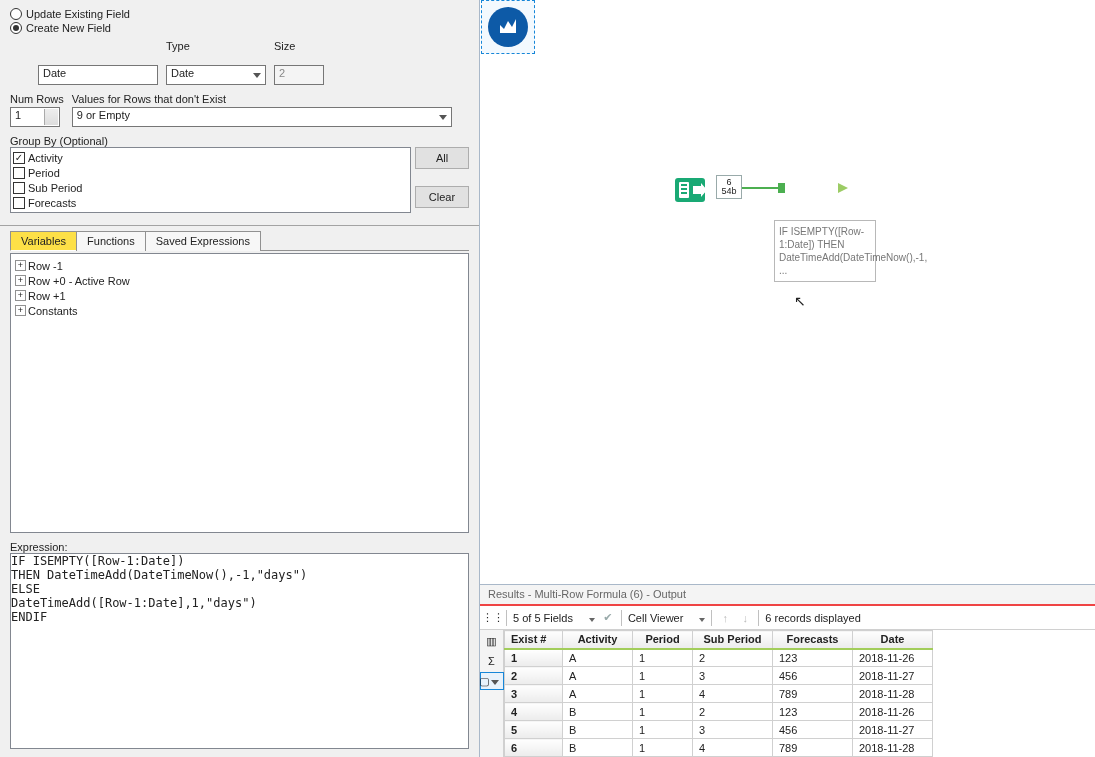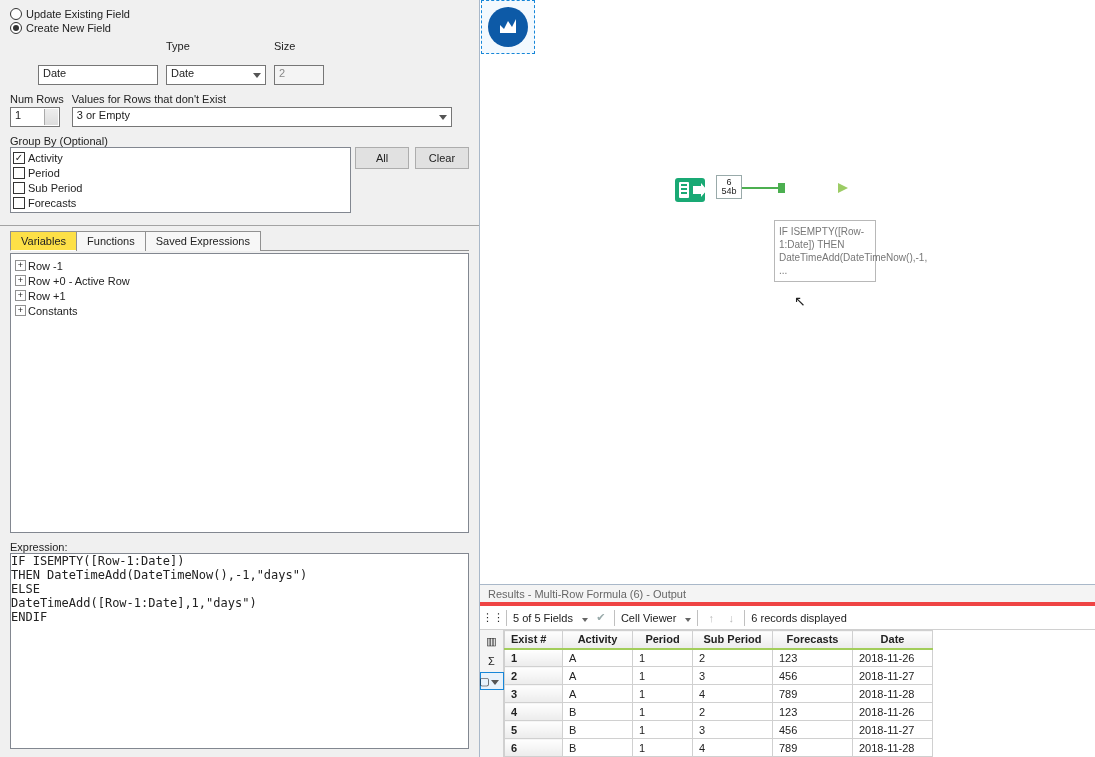--- a/index.html
+++ b/index.html
@@ -19,21 +19,21 @@
 .row2{display:flex;gap:8px;align-items:flex-end;margin:4px 0}
 .spin{height:20px;border:1px solid #767676;background:#fff;width:50px;padding:1px 16px 1px 4px;position:relative}
 .spin::after{content:"";position:absolute;right:1px;top:1px;bottom:1px;width:13px;background:linear-gradient(#eee,#ddd);border-left:1px solid #aaa}
 .lbl-block label{display:block;margin-bottom:2px}
 .groupby{margin-top:8px}
 .gb-box{display:flex;gap:4px}
 .chk-list{flex:1;background:#fff;border:1px solid #828790;height:66px;padding:2px}
 .chk-row{display:flex;align-items:center;gap:3px;height:15px}
 .chk{width:12px;height:12px;border:1px solid #333;background:#fff;display:inline-flex;align-items:center;justify-content:center}
 .chk.checked::after{content:"✓";font-size:10px;line-height:1}
-.btn-col{display:flex;flex-direction:row;gap:6px}
+.btn-col{display:flex;flex-direction:column;gap:17px}
 .btn{width:54px;height:22px;border:1px solid #adadad;background:#e1e1e1;display:flex;align-items:center;justify-content:center}
 .tabs-wrap{padding:4px 10px 2px 10px}
 .tabs{display:flex;border-bottom:1px solid #919191}
 .tab{padding:3px 10px 3px 10px;border:1px solid #919191;border-bottom:none;background:#f7f7f7;margin-right:-1px;position:relative;top:1px}
 .tab.active{background:#fde047;border-bottom:1px solid #fff}
 .tree-box{margin:0 10px;background:#fff;border:1px solid #828790;flex:0 0 280px;padding:4px;overflow:auto}
 .tree-item{display:flex;align-items:center;gap:2px;height:15px}
 .exp{width:11px;height:11px;background:#fff;border:1px solid #919191;display:inline-flex;align-items:center;justify-content:center;font-size:9px;line-height:1}
 .expr-wrap{padding:8px 10px;display:flex;flex-direction:column;flex:1;min-height:0}
 .expr-box{flex:1;background:#fff;border:1px solid #828790;padding:0;font-family:Consolas,monospace;font-size:12px;white-space:pre;overflow:auto}
@@ -44,24 +44,24 @@
 .input-tool svg{width:36px;height:36px}
 .formula-tool{left:303px;top:162px;width:54px;height:54px;border:1px dashed #1686d8;background:#f3f9fe}
 .formula-tool .circ{width:40px;height:40px;border-radius:50%;background:#0d5aa7;display:flex;align-items:center;justify-content:center;position:absolute;left:7px;top:7px}
 .mini-badge{position:absolute;left:235px;top:175px;width:26px;height:24px;border:1px solid #9aa;background:#fff;display:flex;flex-direction:column;align-items:center;justify-content:center;line-height:1}
 .mini-badge span{font-size:9px}
 .connector{position:absolute;left:261px;top:187px;width:42px;height:2px;background:#4caf50}
 .out-stub{position:absolute;left:357px;top:183px;width:10px;height:10px;background:#9ccc65;clip-path:polygon(0 0,100% 50%,0 100%)}
 .in-stub{position:absolute;left:297px;top:183px;width:7px;height:10px;background:#4caf50}
 .tool-label{position:absolute;left:293px;top:220px;width:102px;border:1px solid #b8b8b8;background:#fff;padding:4px;font-size:10px;color:#777;line-height:1.3}
 .cursor-ico{position:absolute;left:313px;top:293px;font-size:14px}
-.results-head{height:22px;border-top:1px solid #a9b8c9;border-bottom:4px solid #ef4444;background:#f4f4f4;padding:3px 8px;color:#666}
+.results-head{height:22px;border-top:1px solid #a9b8c9;border-bottom:2px solid #ef4444;background:#f4f4f4;padding:3px 8px;color:#666}
 .results-toolbar{height:24px;border-bottom:1px solid #d0d0d0;display:flex;align-items:center;gap:6px;padding:0 6px}
 .tb-sep{width:1px;height:16px;background:#c0c0c0}
-.tb-item{display:flex;align-items:center;gap:7px;color:#444}
+.tb-item{display:flex;align-items:center;gap:14px;color:#444}
 .tb-item .dd::after{content:"";display:inline-block;margin-left:2px;border-left:3px solid transparent;border-right:3px solid transparent;border-top:4px solid #666}
 .ico16{width:14px;height:14px;display:inline-flex;align-items:center;justify-content:center}
 .grid-wrap{display:flex}
 .side-icons{width:24px;background:#f4f4f4;border-right:1px solid #d0d0d0;display:flex;flex-direction:column;align-items:center;padding-top:2px;gap:2px}
 .side-btn{width:18px;height:18px;border:1px solid transparent;display:flex;align-items:center;justify-content:center}
 .side-btn.sel{border-color:#1686d8;background:#e8f2fb}
 table.data{border-collapse:collapse}
 table.data th,table.data td{border:1px solid #d0d0d0;height:18px;padding:0 6px;text-align:left;background:#fff}
 table.data th{background:linear-gradient(#fefefe,#ececec);font-weight:bold;text-align:center;border-bottom:2px solid #a2cd5a}
 table.data .rn{background:linear-gradient(#fefefe,#ececec);font-weight:bold;text-align:left;width:58px}
@@ -95,21 +95,21 @@
           <div class="txt" style="width:50px;background:#f4f4f4;color:#888">2</div>
         </div>
       </div>
       <div class="row2">
         <div class="lbl-block">
           <label>Num Rows</label>
           <div class="spin">1</div>
         </div>
         <div class="lbl-block" style="flex:1">
           <label>Values for Rows that don't Exist</label>
-          <div class="sel" style="width:380px">3 or Empty</div>
+          <div class="sel" style="width:380px">9 or Empty</div>
         </div>
       </div>
       <div class="groupby">
         <label>Group By (Optional)</label>
         <div class="gb-box">
           <div class="chk-list">
             <div class="chk-row">
                 <span class="chk checked"></span>
                 <span>Activity</span>
               </div>

